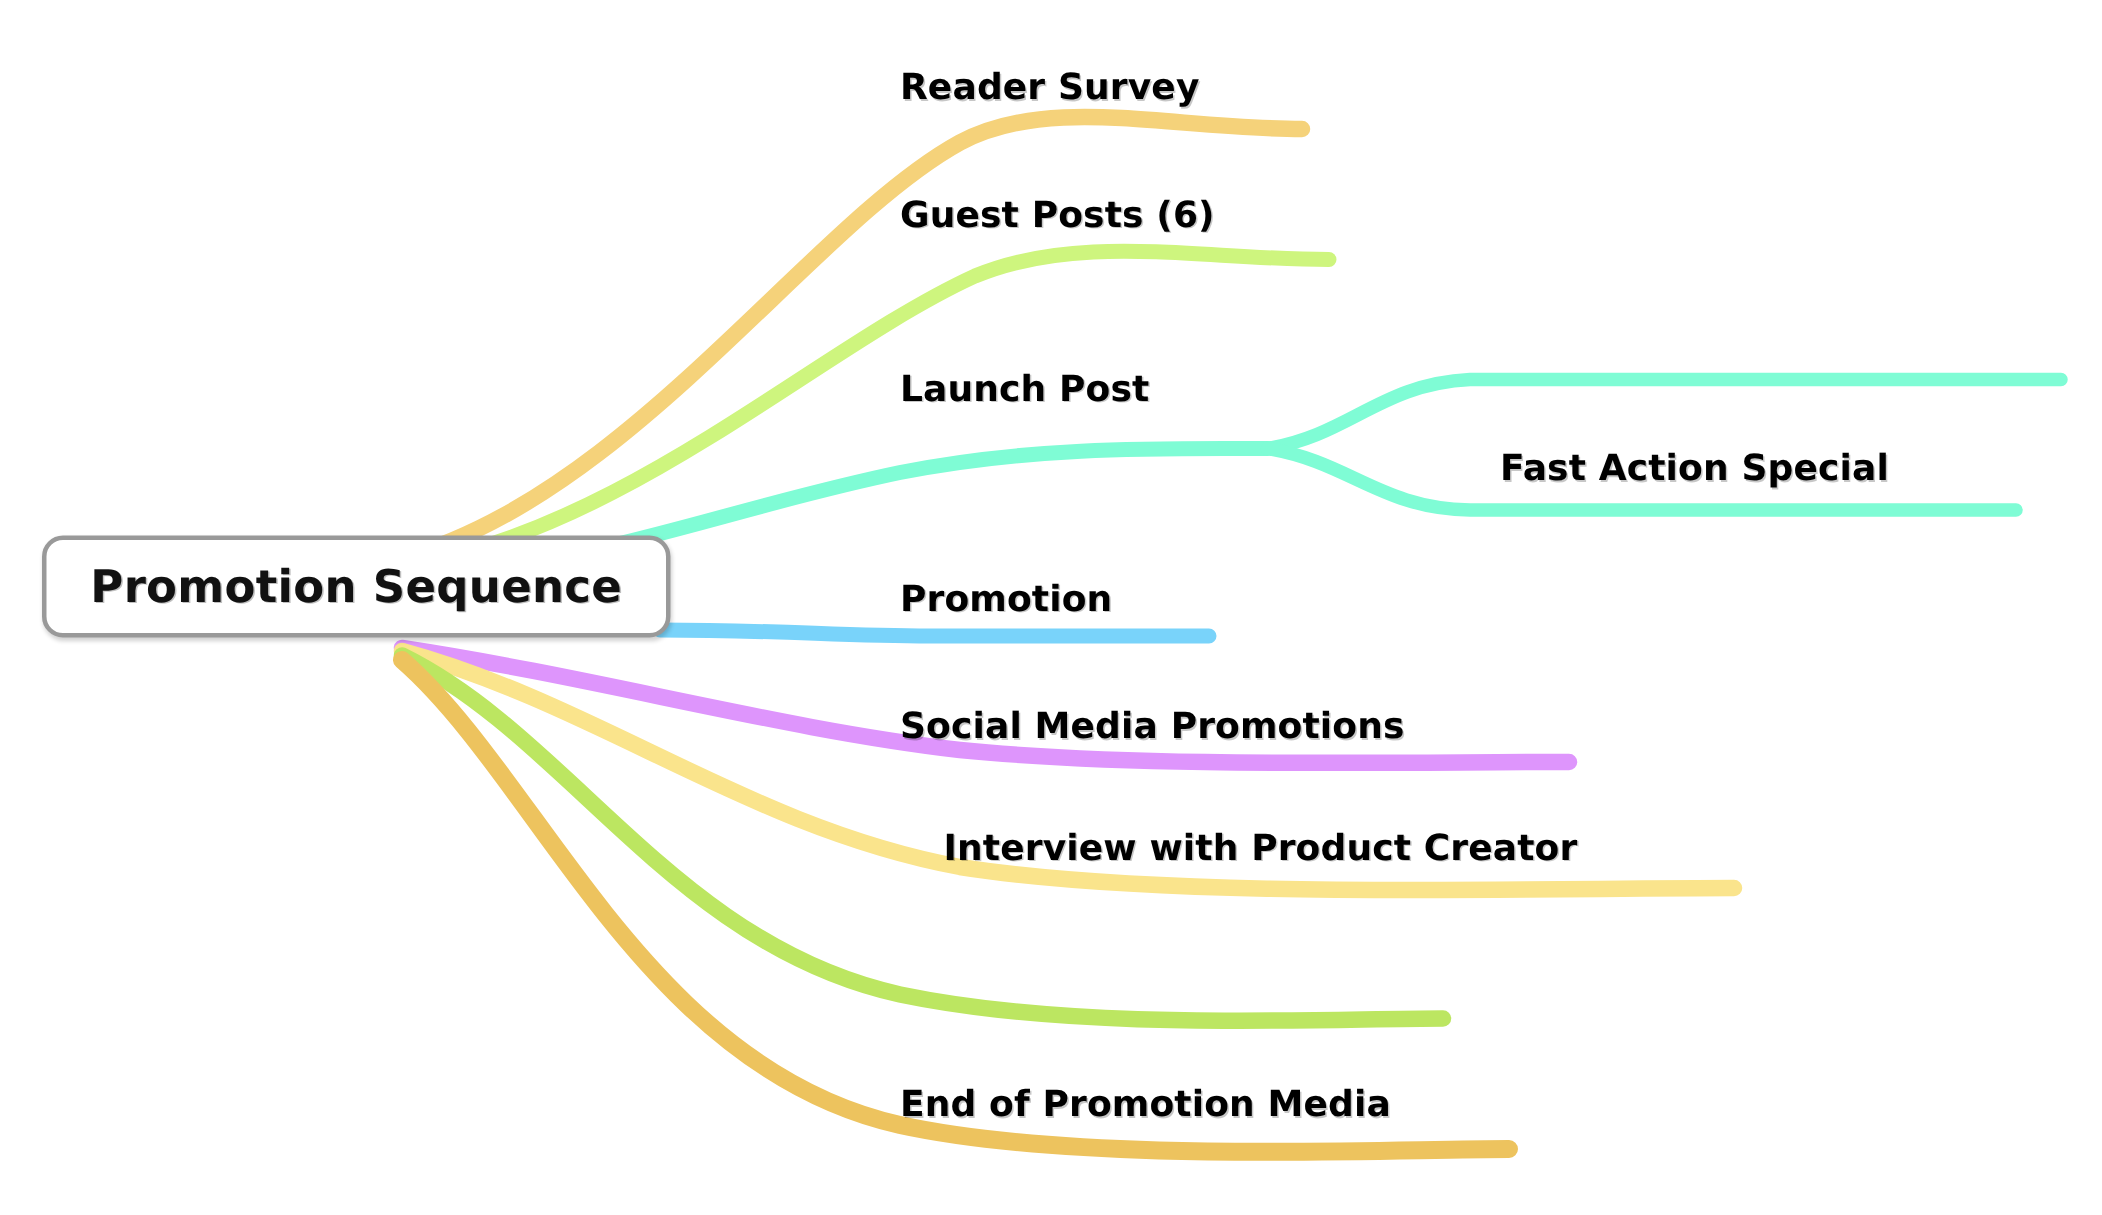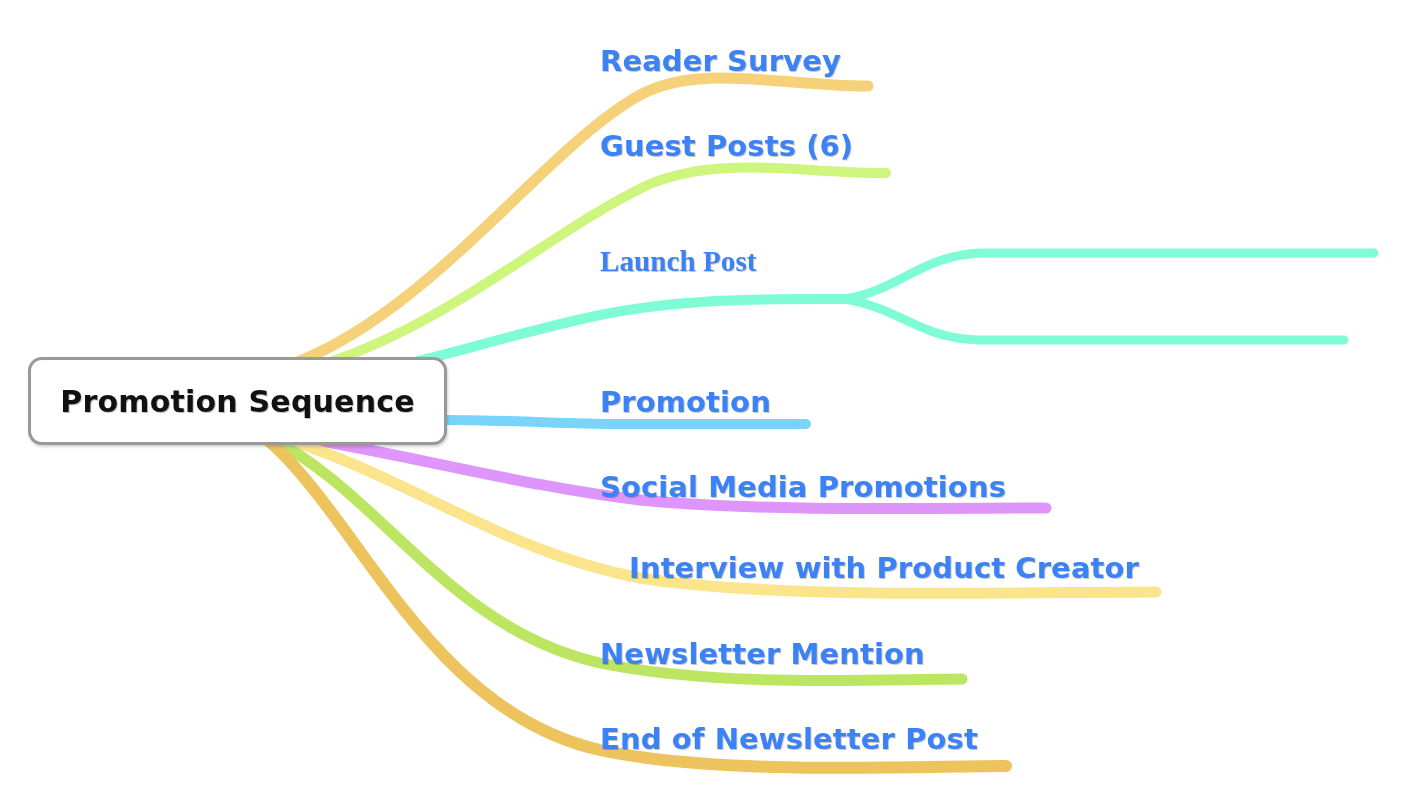--- a/index.html
+++ b/index.html
@@ -24,21 +24,21 @@
     left: 0;
     top: 0;
     width: 1401px;
     height: 810px;
   }
   .root-node {
     position: absolute;
     left: 28px;
     top: 357px;
     width: 419px;
-    height: 88px;
+    height: 68px;
     box-sizing: border-box;
     border: 3px solid #999999;
     border-radius: 14px;
     background: #ffffff;
     display: flex;
     align-items: center;
     justify-content: center;
     z-index: 5;
     box-shadow: 1px 2px 3px rgba(0,0,0,0.18);
   }
@@ -47,23 +47,23 @@
     font-size: 30px;
     font-weight: bold;
     color: #111111;
     letter-spacing: 0.2px;
     text-shadow: 1px 1px 0 rgba(0,0,0,0.25);
     white-space: nowrap;
   }
   .node-label {
     position: absolute;
     font-family: "DejaVu Sans", sans-serif;
-    font-size: 29px;
+    font-size: 24px;
     font-weight: bold;
-    color: #3b82f6;
+    color: #000000;
     white-space: nowrap;
     z-index: 4;
     text-shadow: 1px 1px 0 rgba(0,0,0,0.22);
     letter-spacing: 0.1px;
   }
 </style>
 </head>
 <body>
 
 <div id="mindmap">
@@ -93,27 +93,27 @@
   </svg>
 
   <div class="root-node">
     <span class="root-label">Promotion Sequence</span>
   </div>
 
   <div class="node-label" style="left:600px; top:44px;">Reader Survey</div>
 
   <div class="node-label" style="left:600px; top:129px;">Guest Posts (6)</div>
 
-  <div class="node-label" style="left:600px; top:245px;font-family:Liberation Serif, serif;">Launch Post</div>
+  <div class="node-label" style="left:600px; top:245px;">Launch Post</div>
 
 
+  <div class="node-label" style="left:1000px; top:298px;">Fast Action Special</div>
 
   <div class="node-label" style="left:600px; top:385px;">Promotion</div>
 
   <div class="node-label" style="left:600px; top:470px;">Social Media Promotions</div>
 
   <div class="node-label" style="left:600px; top:551px;margin-left:29px;">Interview with Product Creator</div>
 
-  <div class="node-label" style="left:600px; top:637px;">Newsletter Mention</div>
 
-  <div class="node-label" style="left:600px; top:722px;">End of Newsletter Post</div>
+  <div class="node-label" style="left:600px; top:722px;">End of Promotion Media</div>
 
 </div>
 
 </body></html>

